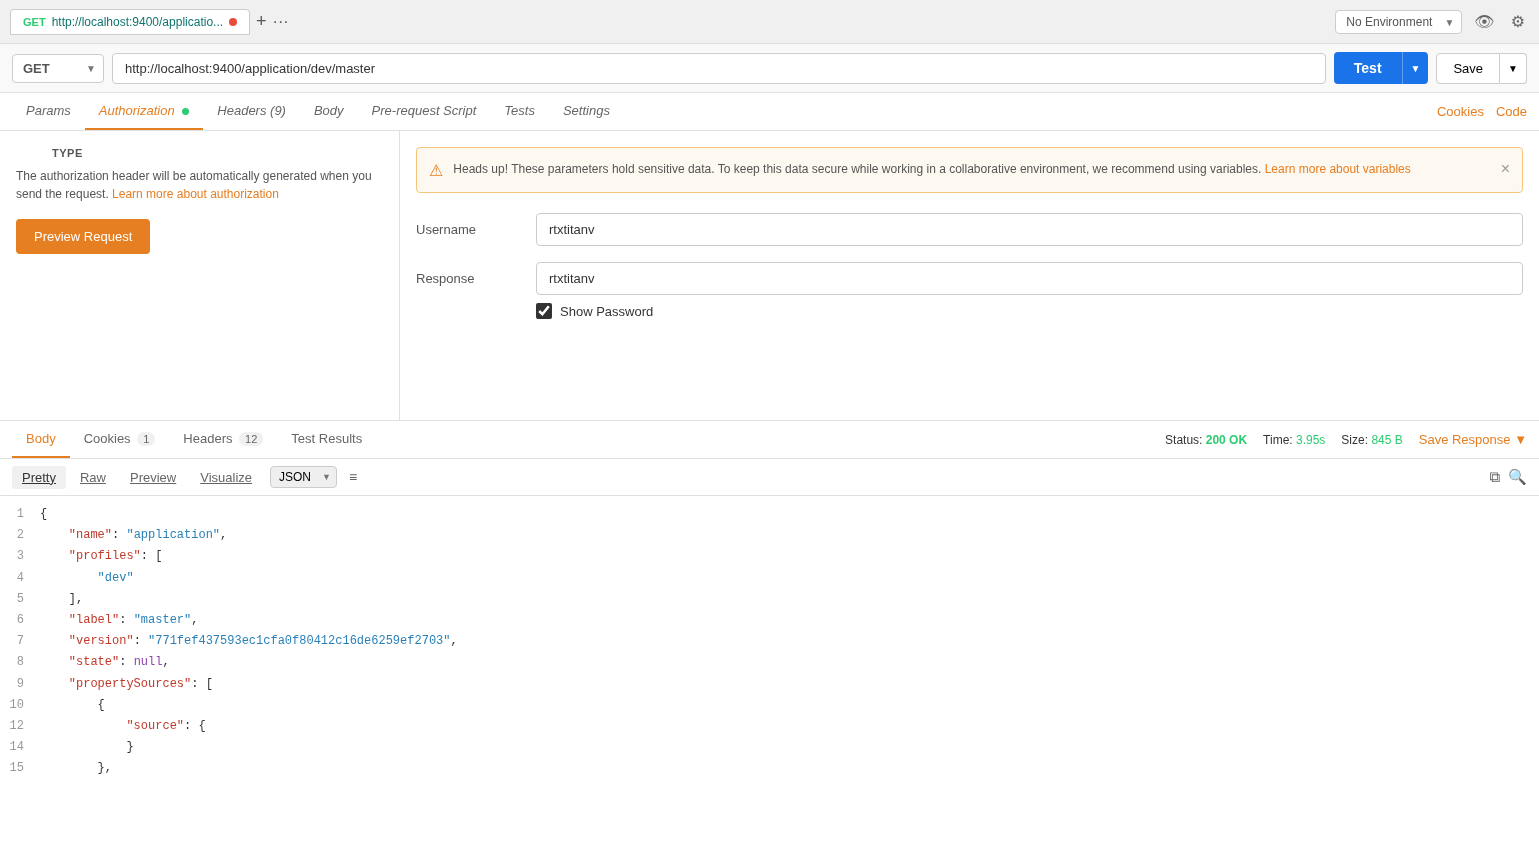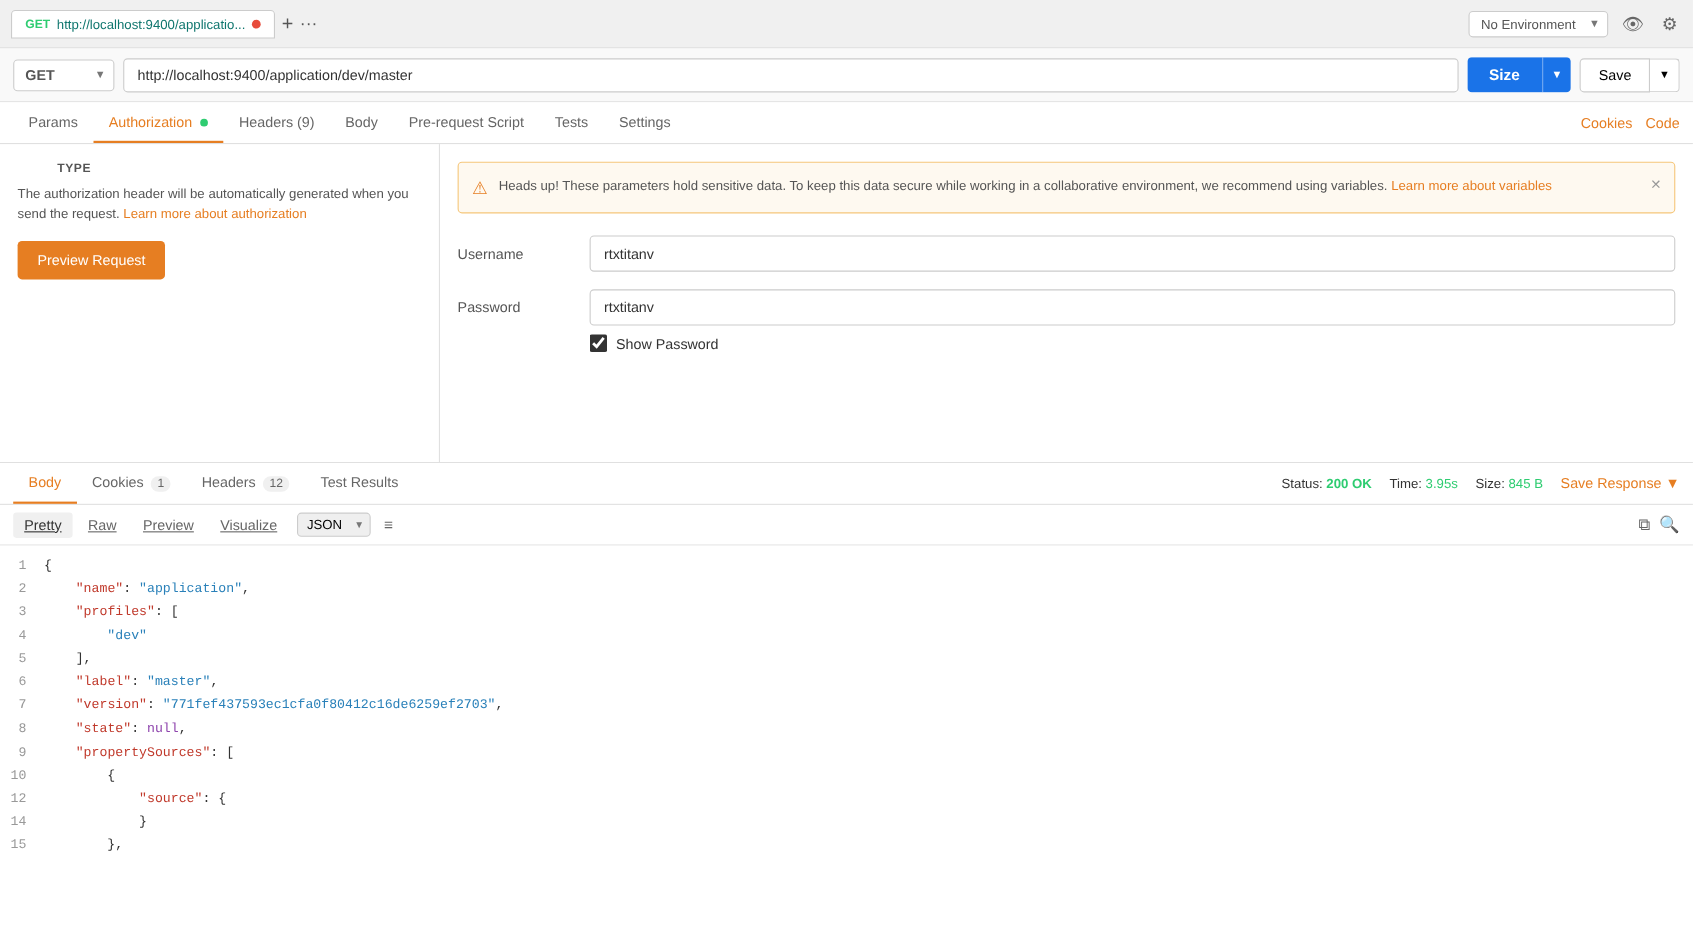--- a/index.html
+++ b/index.html
@@ -30,21 +30,21 @@
     .url-input { flex: 1; border: 1px solid #ccc; border-radius: 4px; padding: 7px 12px; font-size: 13px; color: #333; }
     .send-btn-group { display: flex; align-items: stretch; border-radius: 4px; overflow: hidden; }
     .send-btn { background: #1a73e8; color: #fff; border: none; padding: 8px 20px; font-size: 14px; font-weight: 600; cursor: pointer; }
     .send-arrow { background: #1a73e8; color: #fff; border: none; border-left: 1px solid rgba(255,255,255,0.3); padding: 8px 8px; cursor: pointer; font-size: 10px; }
     .save-btn-group { display: flex; align-items: stretch; }
     .save-btn { background: #fff; border: 1px solid #ccc; border-radius: 4px 0 0 4px; padding: 7px 16px; font-size: 13px; cursor: pointer; }
     .save-arrow { background: #fff; border: 1px solid #ccc; border-left: none; border-radius: 0 4px 4px 0; padding: 7px 8px; cursor: pointer; font-size: 10px; }
 
     
     .tab-nav { display: flex; align-items: center; border-bottom: 1px solid #e0e0e0; padding: 0 12px; background: #fff; }
-    .tab-nav-item { padding: 10px 14px; cursor: pointer; color: #666; font-size: 13px; border-bottom: 2px solid transparent; white-space: nowrap; }
+    .tab-nav-item { padding: 10px 14px; cursor: pointer; color: #666; font-size: 13px; border-bottom: 2px solid transparent; white-space: nowrap; font-style: italic; }
     .tab-nav-item.active { color: #e67e22; border-bottom-color: #e67e22; font-weight: 500; }
     .tab-nav-item .dot { display: inline-block; width: 7px; height: 7px; border-radius: 50%; background: #2ecc71; margin-left: 4px; vertical-align: middle; }
     .tab-nav-right { margin-left: auto; display: flex; gap: 12px; }
     .tab-nav-link { color: #e67e22; cursor: pointer; font-size: 13px; }
 
     
     .main-content { display: flex; height: 290px; border-bottom: 1px solid #e0e0e0; }
 
     
     .left-panel { width: 400px; border-right: 1px solid #e0e0e0; padding: 16px; flex-shrink: 0; }
@@ -134,21 +134,21 @@
     <select class="method-select">
       <option>GET</option>
       <option>POST</option>
       <option>PUT</option>
       <option>DELETE</option>
       <option>PATCH</option>
     </select>
   </div>
   <input class="url-input" type="text" value="http://localhost:9400/application/dev/master" style="">
   <div class="send-btn-group">
-    <button class="send-btn">Size</button>
+    <button class="send-btn">Test</button>
     <button class="send-arrow">▼</button>
   </div>
   <div class="save-btn-group">
     <button class="save-btn">Save</button>
     <button class="save-arrow">▼</button>
   </div>
 </div>
 
 <div class="tab-nav">
   <div class="tab-nav-item">Params</div>
@@ -184,21 +184,21 @@
       </div>
       <button class="alert-close">×</button>
     </div>
 
     <div class="form-row">
       <label class="form-label">Username</label>
       <input class="form-input" type="text" value="rtxtitanv" style="">
     </div>
 
     <div class="form-row">
-      <label class="form-label">Password</label>
+      <label class="form-label">Response</label>
       <input class="form-input" type="text" value="rtxtitanv" style="">
     </div>
 
     <div class="show-password-row">
       <input type="checkbox" class="checkbox" checked="" style="">
       <label>Show Password</label>
     </div>
   </div>
 </div>
 

